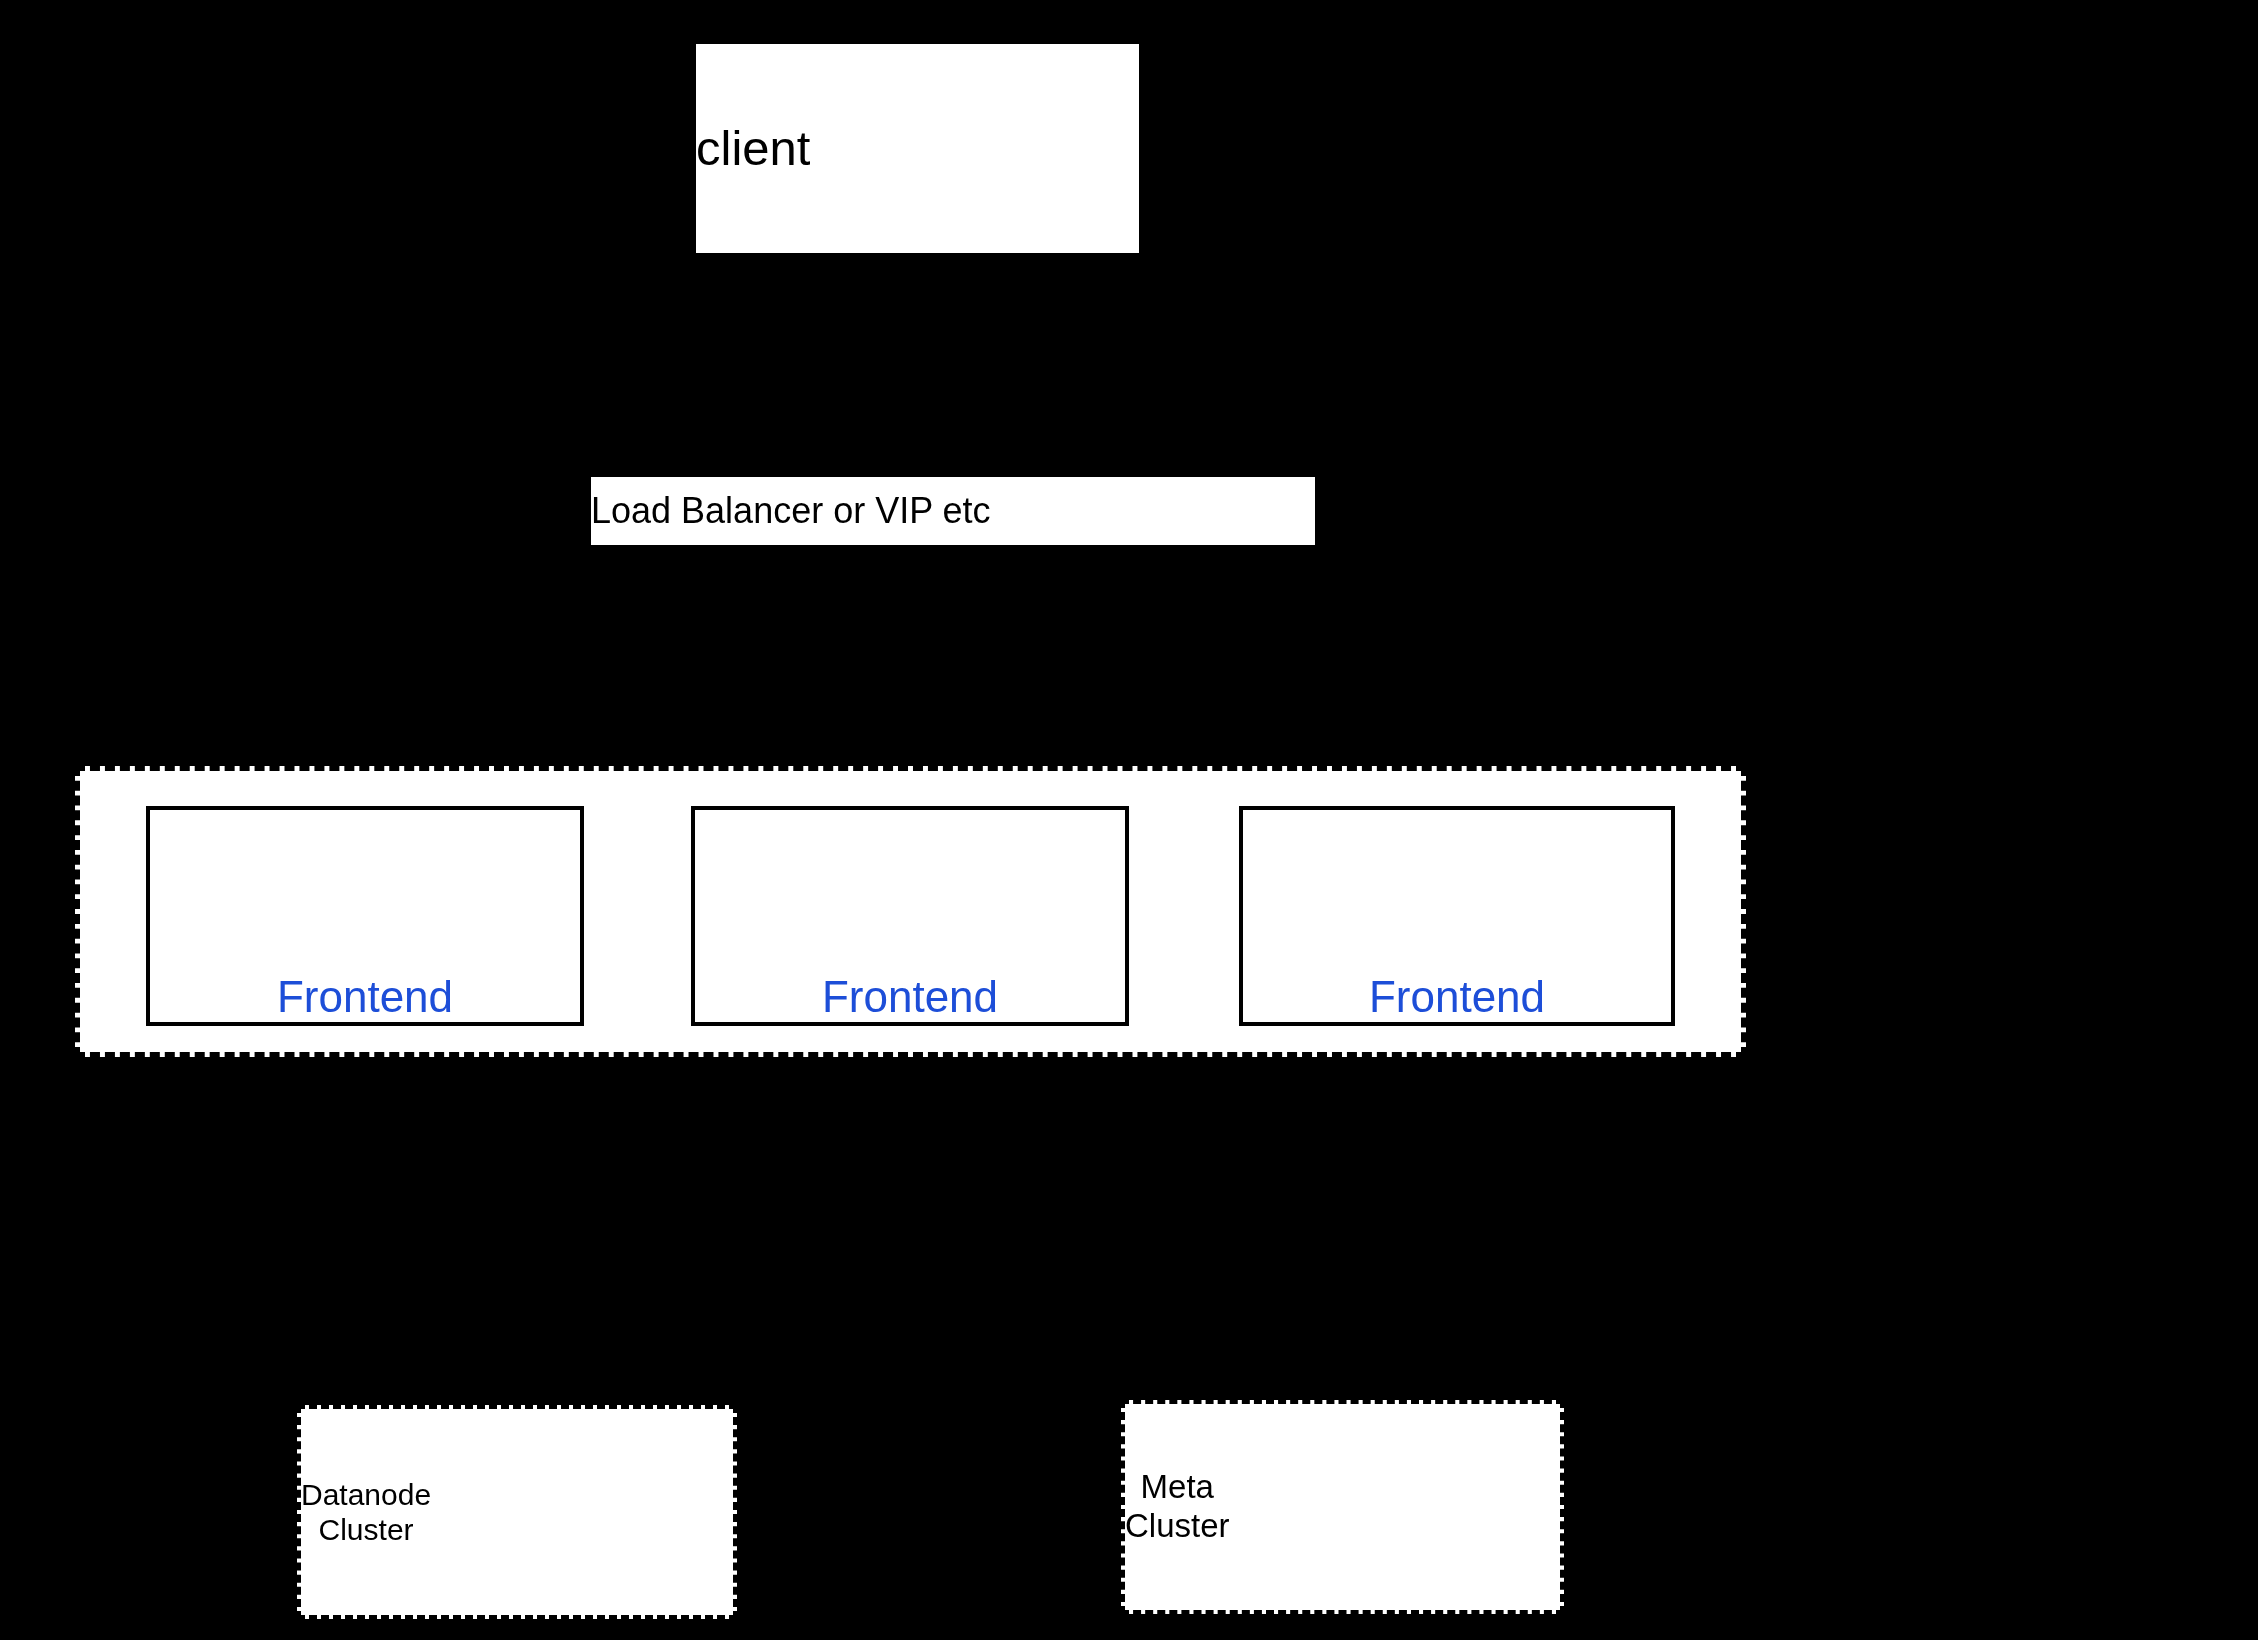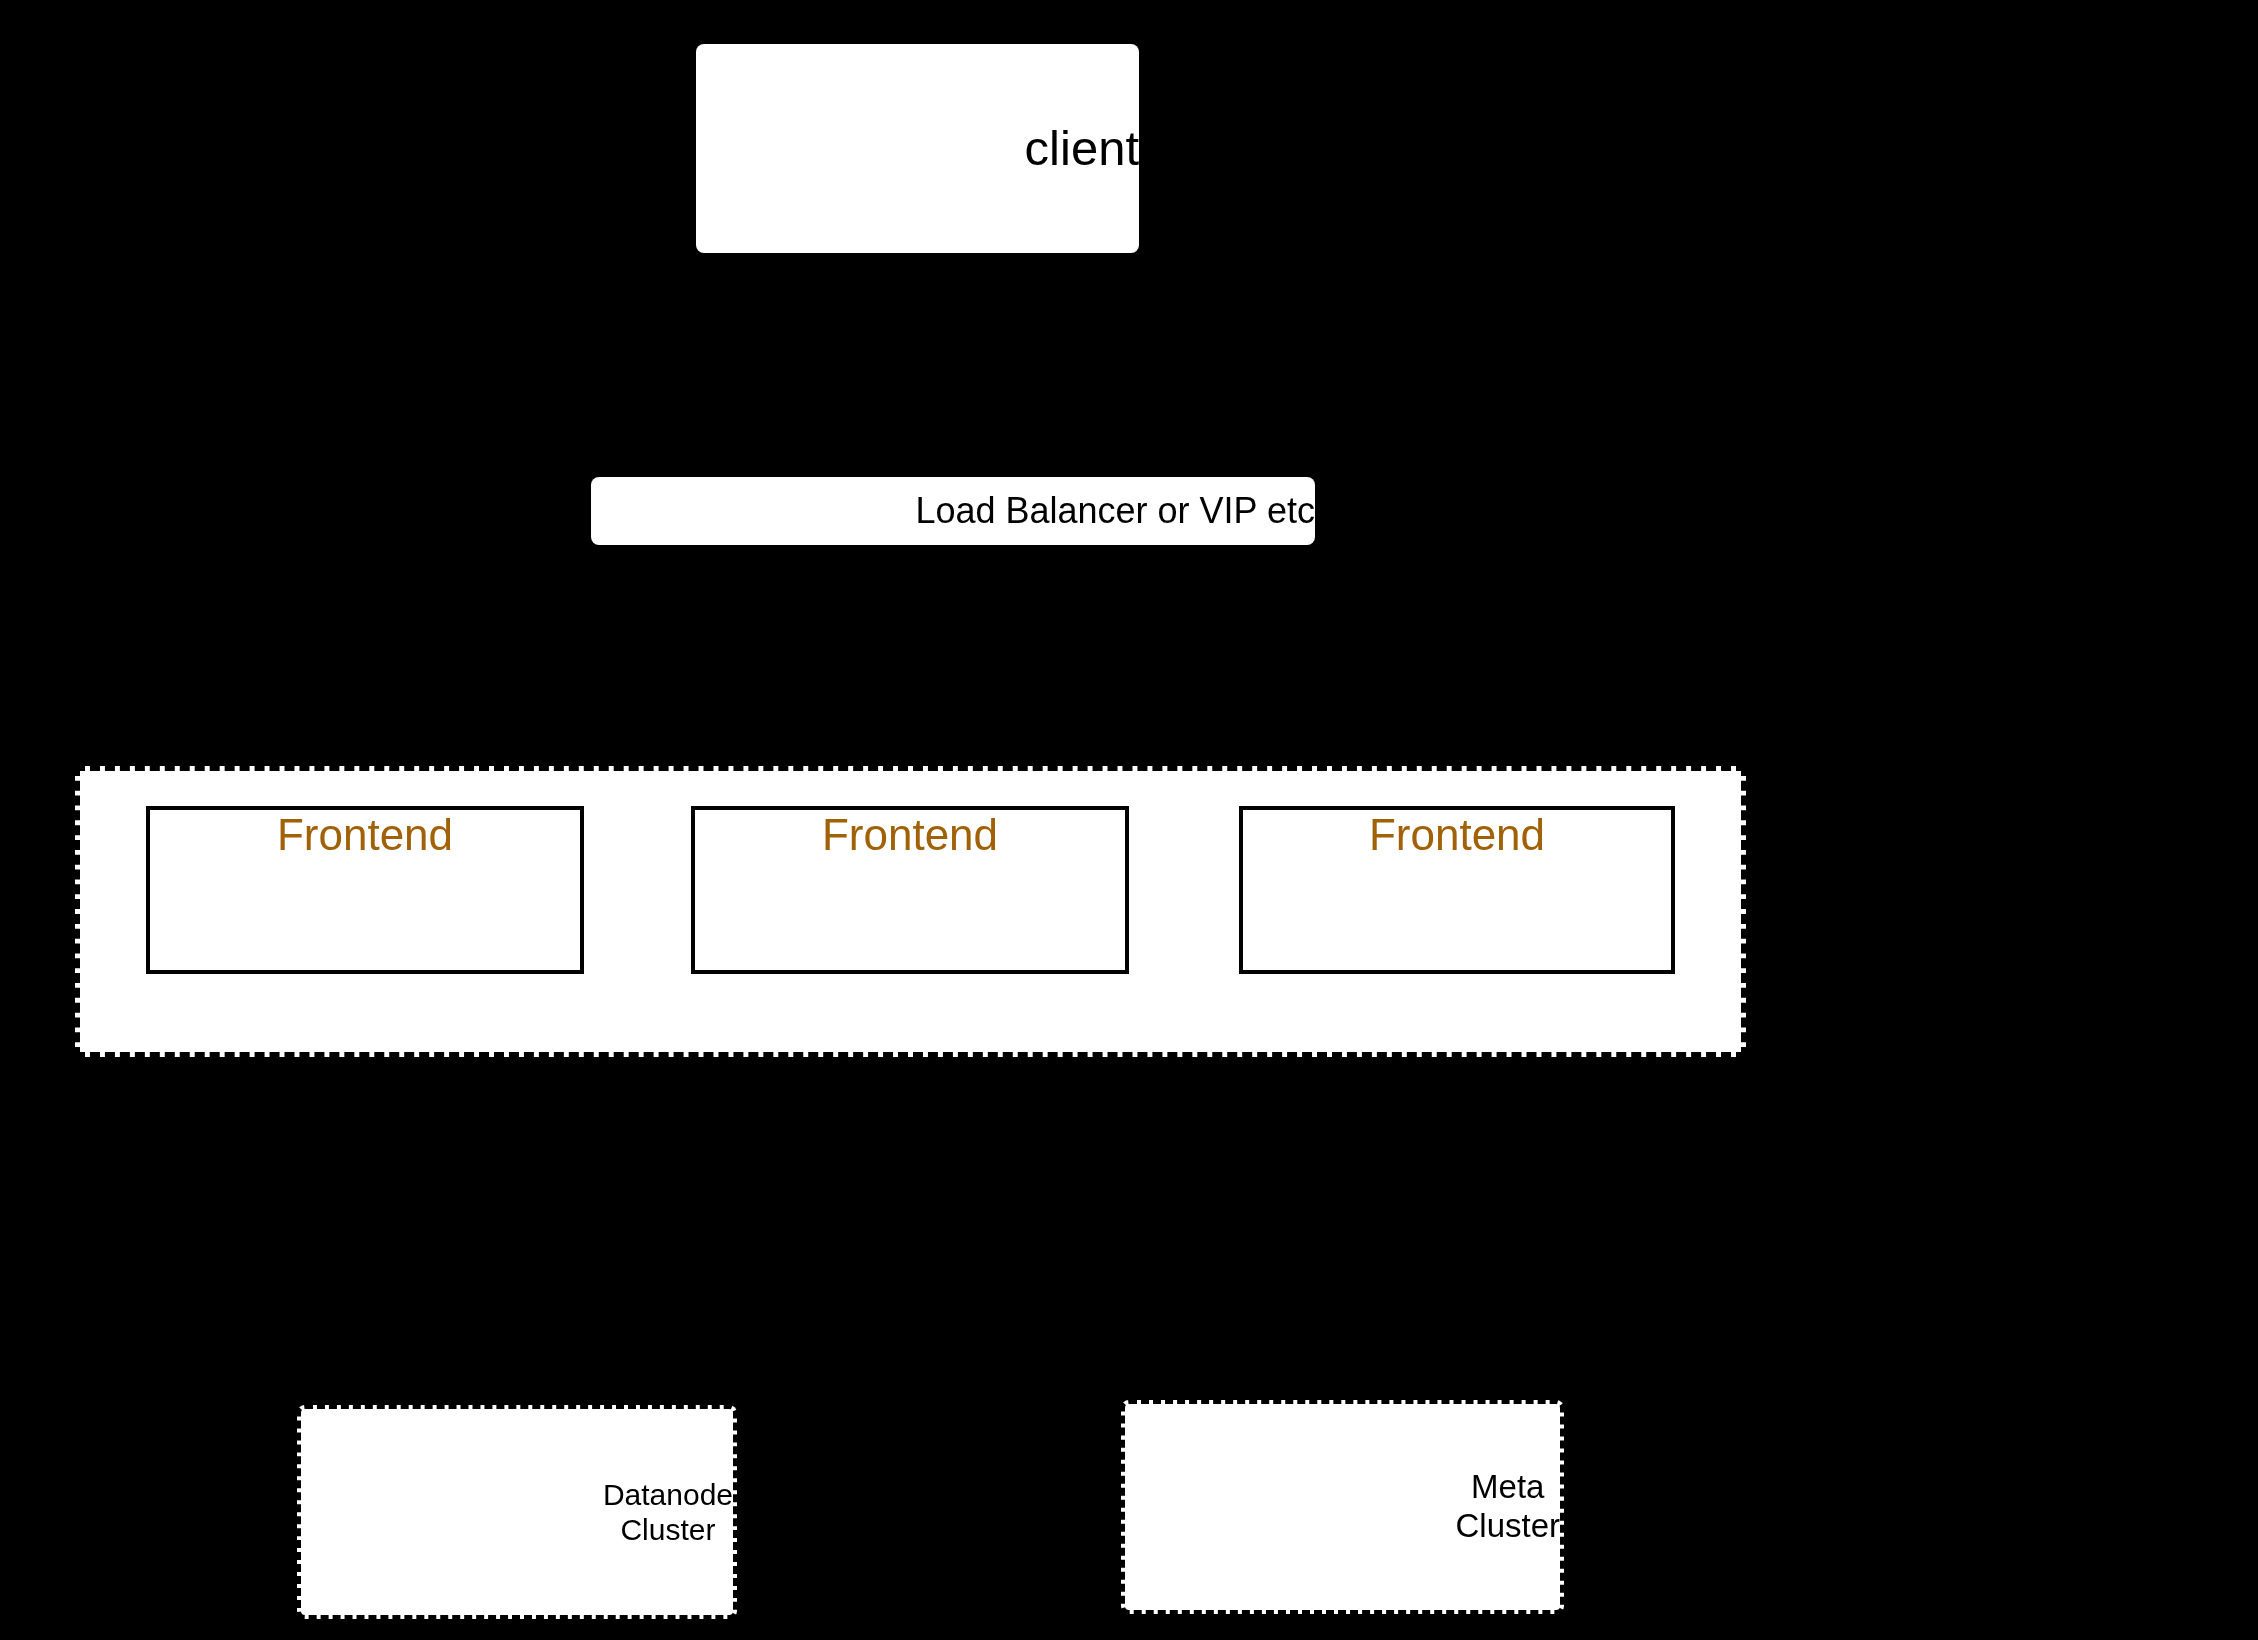--- a/index.html
+++ b/index.html
@@ -23,27 +23,26 @@
     width: 2258px;
     height: 1640px;
     background: #000000;
   }
 
   .node {
     position: absolute;
     box-sizing: border-box;
     display: flex;
     align-items: center;
-    justify-content: flex-end;
+    justify-content: flex-start;
     text-align: center;
     color: #000000;
     background: #ffffff;
     line-height: 1.18;
     white-space: pre-line;
-    border-radius: 8px;
   }
 
   
   #client-node {
     left: 696px;
     top: 44px;
     width: 443px;
     height: 209px;
     font-size: 49px;
     border: none;
@@ -69,29 +68,29 @@
     height: 291px;
     box-sizing: border-box;
     background: #ffffff;
     border: 5.5px dashed #000000;
   }
 
   .frontend-node {
     position: absolute;
     top: 35px;
     width: 438px;
-    height: 168px;
+    height: 220px;
     box-sizing: border-box;
     background: #ffffff;
     border: 4.5px solid #000000;
     display: flex;
-    align-items: flex-start;
+    align-items: flex-end;
     justify-content: center;
     font-size: 44px;
-    color: #a16207;
+    color: #1d4ed8;
   }
   #frontend-node-1 { left: 66px; }
   #frontend-node-2 { left: 611px; }
   #frontend-node-3 { left: 1159px; width: 436px; }
 
   
   #datanode-cluster-node {
     left: 297px;
     top: 1405px;
     width: 440px;

